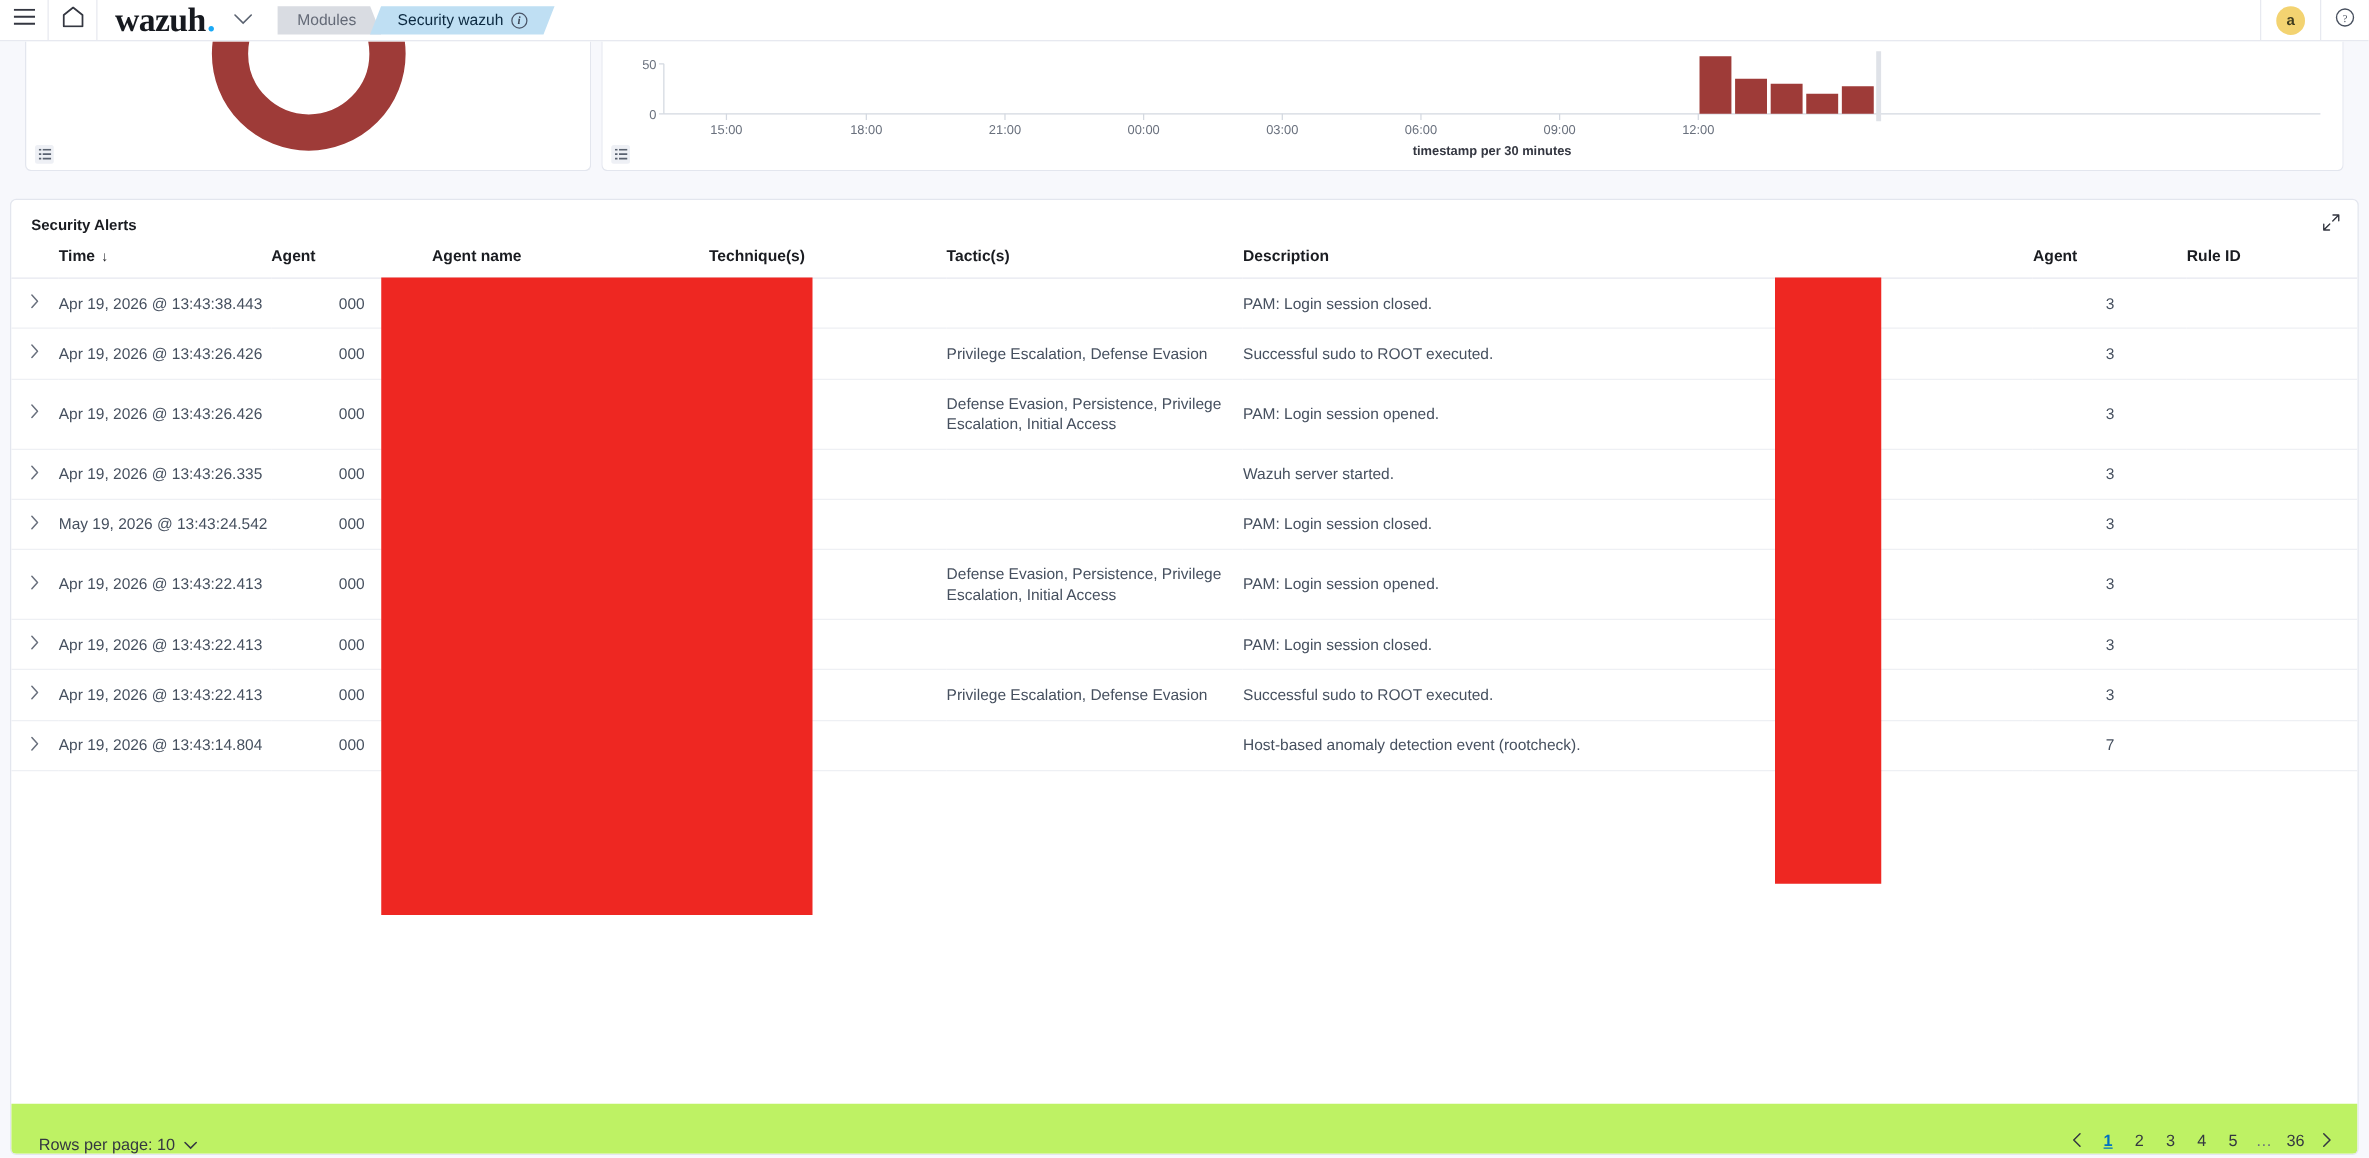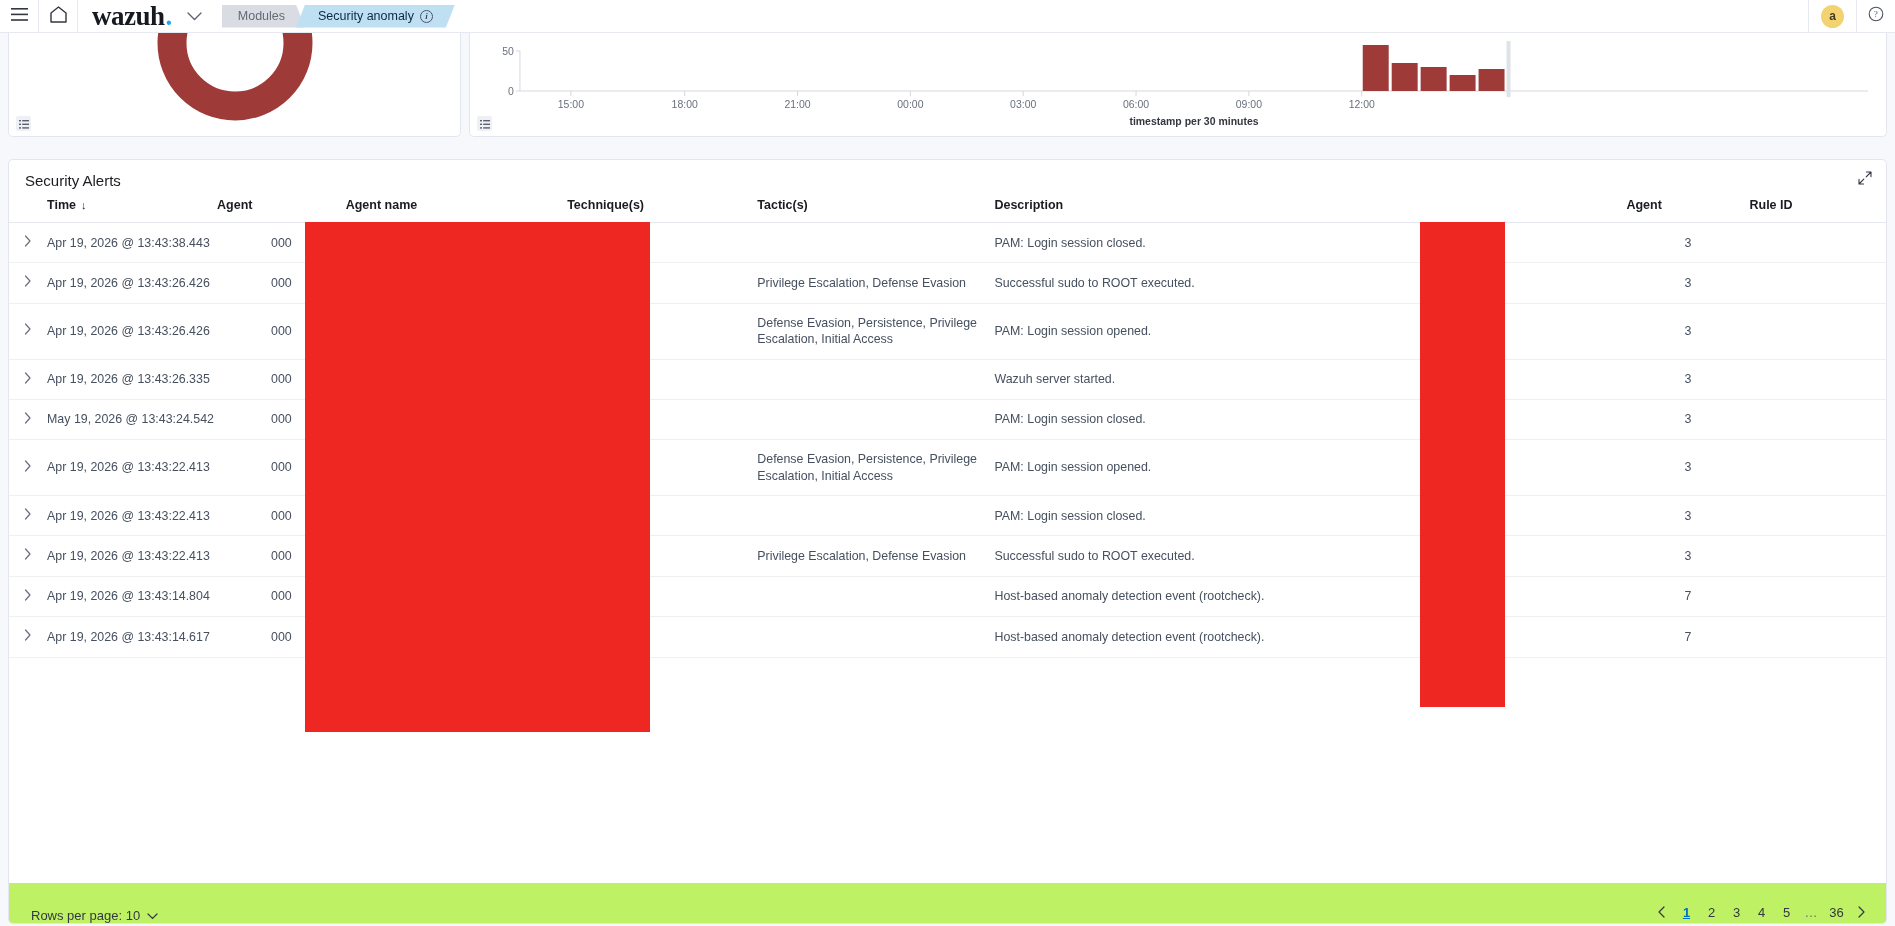--- a/index.html
+++ b/index.html
@@ -70,21 +70,21 @@
     background: #f3d371; color: #3f3c1e;
     display:flex; align-items:center; justify-content:center;
     font-size: 12px; font-weight: 600;
     margin: 0 12px; cursor: pointer;
   }
   .help-btn { width: 38px; height: 32px; display:flex; align-items:center; justify-content:center; cursor:pointer;}
 
   
   .viz-row {
     display: flex;
-    padding: 0 8px;
+    padding: 0 20px;
     gap: 8px;
     height: 104px;
     background: #f7f8fc;
   }
   .panel {
     background: #ffffff;
     border: 1px solid #e3e6ee;
     border-top: none;
     border-radius: 0 0 5px 5px;
     position: relative;
@@ -110,21 +110,21 @@
     border-radius: 5px;
     height: 765px;
     position: relative;
     overflow: hidden;
   }
   .alerts-head {
     height: 30px;
     display: flex; align-items: center;
     padding: 10px 12px 0 16px;
   }
-  .alerts-title { font-size: 15px; font-weight: 400; color: #1a1c21; }
+  .alerts-title { font-size: 12px; font-weight: 700; color: #1a1c21; }
   .expand-btn {
     margin-left: auto; width: 18px; height: 18px;
     display:flex; align-items:center; justify-content:center; cursor:pointer;
   }
 
   table.alerts { width: 100%; border-collapse: collapse; table-layout: fixed; }
   table.alerts thead th {
     font-size: 12.5px; font-weight: 600; color: #1a1c21;
     text-align: left; padding: 8px 0 10px 0;
     border-bottom: 1px solid #e6e8ef;
@@ -219,21 +219,21 @@
         <path d="M1 1 L7.5 7.5 L14 1" fill="none" stroke="#5a6270" stroke-width="1.3" stroke-linecap="round"></path>
       </svg>
     </span>
   </div>
 
   <div class="crumbs">
     <div class="crumb grey">
       <span>Modules</span>
     </div>
     <div class="crumb blue">
-      <span>Security anomaly</span>
+      <span>Security wazuh</span>
       <span class="info-i">i</span>
     </div>
   </div>
 
   <div class="nav-right">
     <div class="nav-sep"></div>
     <div class="avatar">a</div>
     <div class="nav-sep"></div>
     <div class="help-btn">
       <span>
@@ -477,33 +477,20 @@
               </svg></span></td>
           <td class="c-time">Apr 19, 2026 @ 13:43:14.804</td>
           <td class="c-agent">000</td>
           <td class="c-aname"></td>
           <td class="c-tech"></td>
           <td class="c-tac"></td>
           <td class="c-desc">Host-based anomaly detection event (rootcheck).</td>
           <td class="c-level">7</td>
           <td class="c-rule"></td>
         </tr>
-        <tr>
-          <td class="c-exp"><span class="exp-arrow"><svg width="8" height="12" viewBox="0 0 8 12">
-                <path d="M1.5 1 L6 6 L1.5 11" fill="none" stroke="#69707d" stroke-width="1.2" stroke-linecap="round" stroke-linejoin="round"></path>
-              </svg></span></td>
-          <td class="c-time">Apr 19, 2026 @ 13:43:14.617</td>
-          <td class="c-agent">000</td>
-          <td class="c-aname"></td>
-          <td class="c-tech"></td>
-          <td class="c-tac"></td>
-          <td class="c-desc">Host-based anomaly detection event (rootcheck).</td>
-          <td class="c-level">7</td>
-          <td class="c-rule"></td>
-        </tr>
       </tbody>
   </table>
 
   <div class="redact" id="redact-agentname"></div>
   <div class="redact" id="redact-ruleid"></div>
 
   <div class="table-footer">
     <div class="rows-per-page">
       <span>Rows per page: 10</span>
       <span>

